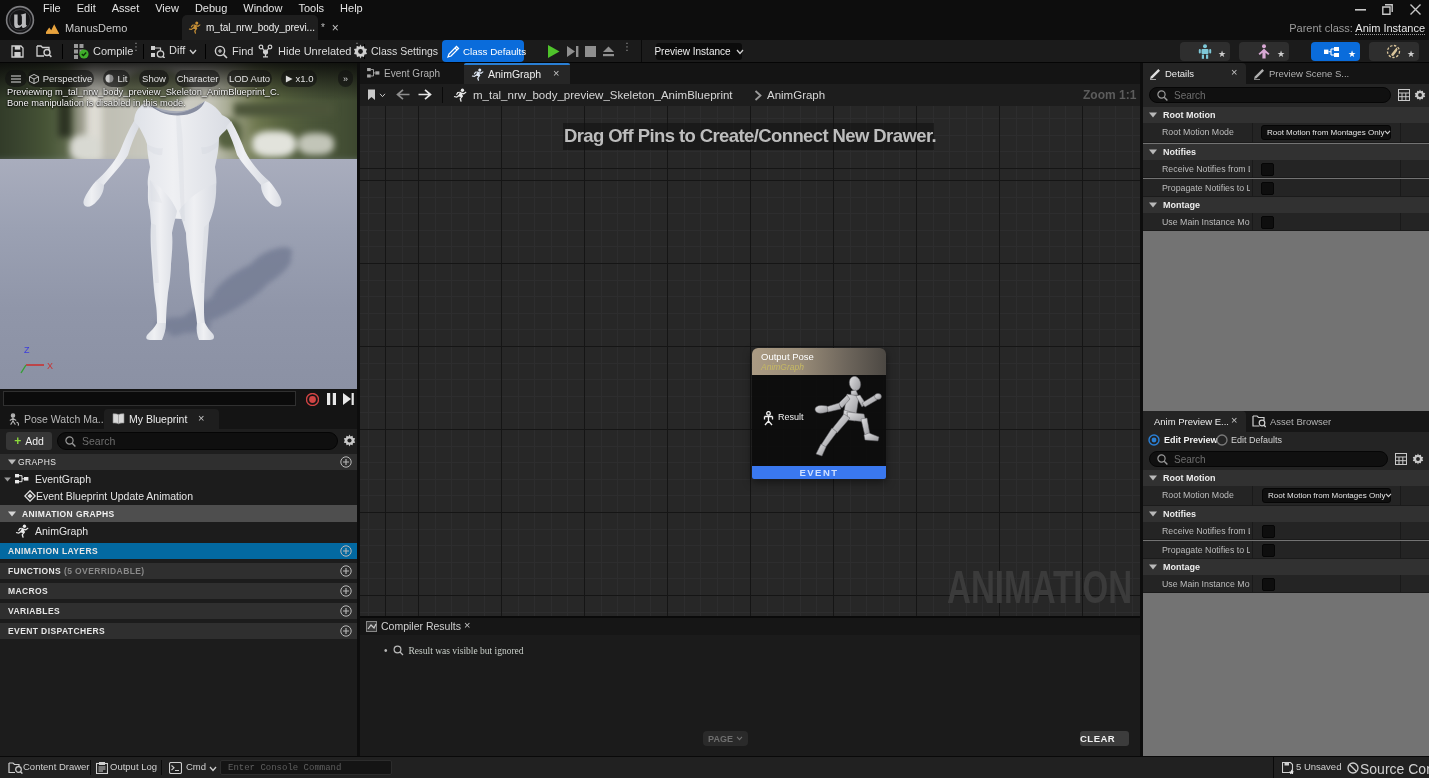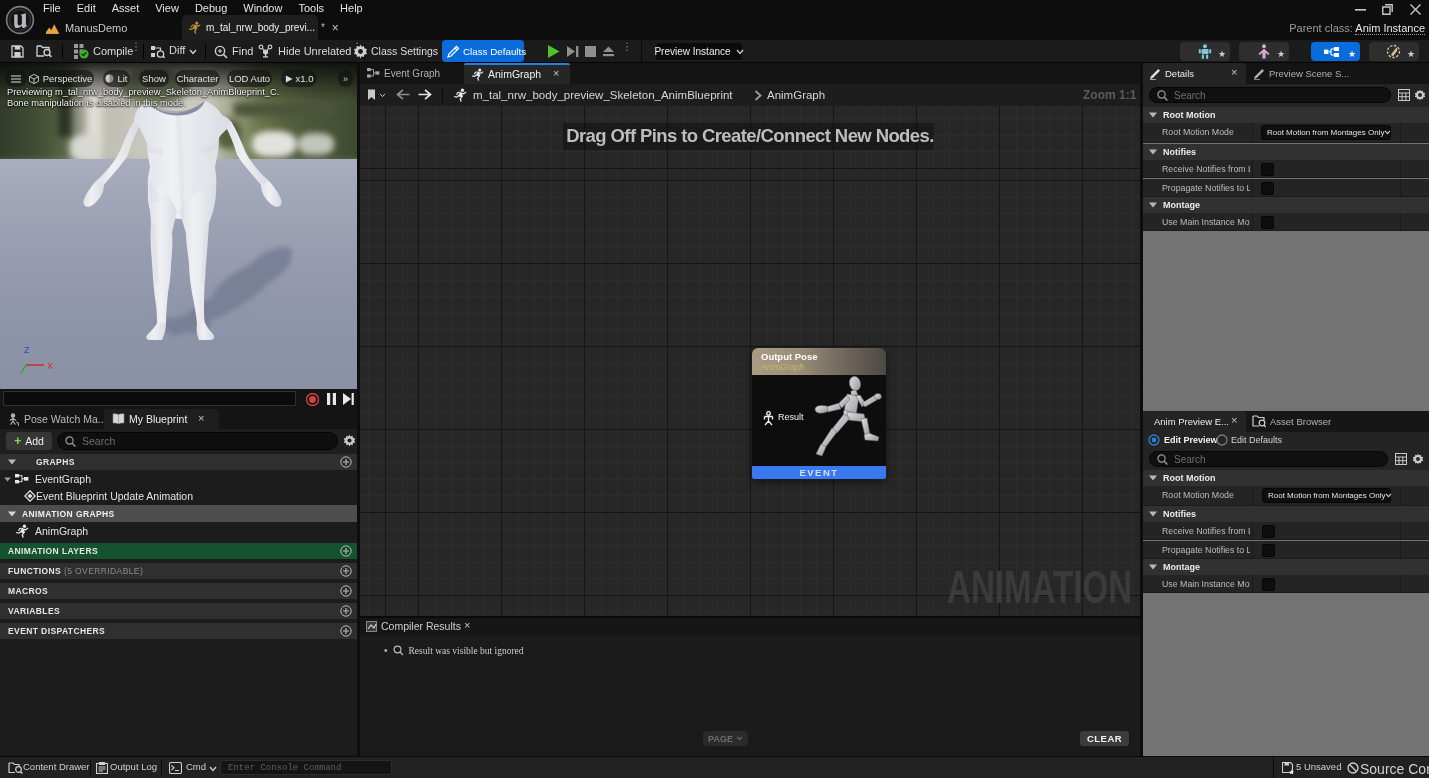--- a/index.html
+++ b/index.html
@@ -357,21 +357,21 @@
       <svg class="abs" style="left:343px;top:5px" width="13" height="13" viewBox="0 0 15 15">
           <path d="M7.5 0.5 L8.6 2.8 L11 2.1 L11.5 4.6 L14 5 L13 7.5 L14 10 L11.5 10.4 L11 12.9 L8.6 12.2 L7.5 14.5 L6.4 12.2 L4 12.9 L3.5 10.4 L1 10 L2 7.5 L1 5 L3.5 4.6 L4 2.1 L6.4 2.8 Z" fill="#c9c9c9"></path>
           <circle cx="7.5" cy="7.5" r="2.4" fill="#1e1e1e"></circle>
         </svg>
     </div>
 
     <div class="abs flex" style="left:0;top:45px;width:357px;height:16px;background:#2f2f2f">
       <svg style="margin-left:8px" width="8" height="6" viewBox="0 0 8 6">
           <path d="M0 0.5 L8 0.5 L4 5.5 Z" fill="#b9b9b9"></path>
         </svg>
-      <span style="margin-left:20px;font-size:8.5px;font-weight:bold;color:#e6e6e6;letter-spacing:.4px">GRAPHS</span>
+      <span style="margin-left:2px;font-size:8.5px;font-weight:normal;color:#e6e6e6;letter-spacing:.4px">GRAPHS</span>
       <svg class="abs" style="left:340px;top:2px" width="12" height="12" viewBox="0 0 12 12">
           <circle cx="6" cy="6" r="5.2" fill="none" stroke="#b9b9b9" stroke-width="1"></circle>
           <path d="M6 3 L6 9 M3 6 L9 6" stroke="#b9b9b9" stroke-width="1.1"></path>
         </svg>
     </div>
     <div class="abs flex" style="left:0;top:61px;width:357px;height:18px">
       <svg style="margin-left:4px" width="7" height="5" viewBox="0 0 8 6">
           <path d="M0 0.5 L8 0.5 L4 5.5 Z" fill="#9a9a9a"></path>
         </svg>
       <svg style="margin-left:4px" width="14" height="12" viewBox="0 0 14 12">
@@ -400,29 +400,29 @@
     </div>
     <div class="abs flex" style="left:0;top:113px;width:357px;height:18px">
       <svg style="margin-left:15px" width="14" height="14" viewBox="0 0 16 16">
           <g fill="#e8e8e8">
             <circle cx="10.8" cy="2.6" r="1.9"></circle>
             <path d="M9.6 5 L12.2 5.6 L14.8 4 L15.4 5 L12.4 7.3 L10.3 6.9 L11.5 9.3 L9.2 12.2 L10 15.3 L8.6 15.8 L7.5 12.4 L9 10.3 L6.6 9.6 L4.3 11.2 L1 10.4 L1.3 9.2 L4.1 9.6 L6.5 7.6 L7.8 5.2 L5.9 5.9 L4.6 8 L3.4 7.4 L5 4.7 L8.2 4.4 Z"></path>
           </g>
         </svg>
       <span style="margin-left:6px;font-size:10.5px;color:#e4e4e4">AnimGraph</span>
     </div>
-    <div class="abs flex mbhdr" style="left:0;top:134px;width:357px;height:16px;background:#14532d">
+    <div class="abs flex mbhdr" style="left:0;top:134px;width:357px;height:16px;background:#0369a1">
       <span style="margin-left:8px;font-size:8.5px;font-weight:bold;color:#e6e6e6;letter-spacing:.4px">ANIMATION LAYERS</span>
       <svg class="abs" style="left:340px;top:2px" width="12" height="12" viewBox="0 0 12 12">
           <circle cx="6" cy="6" r="5.2" fill="none" stroke="#b9b9b9" stroke-width="1"></circle>
           <path d="M6 3 L6 9 M3 6 L9 6" stroke="#b9b9b9" stroke-width="1.1"></path>
         </svg>
     </div>
     <div class="abs flex mbhdr" style="left:0;top:154px;width:357px;height:16px;background:#2f2f2f">
-      <span style="margin-left:8px;font-size:8.5px;font-weight:bold;color:#e6e6e6;letter-spacing:.4px">FUNCTIONS <span style="color:#8a8a8a;font-weight:normal">(5 OVERRIDABLE)</span></span>
+      <span style="margin-left:8px;font-size:8.5px;font-weight:bold;color:#e6e6e6;letter-spacing:.4px">FUNCTIONS <span style="color:#8a8a8a;font-weight:bold">(5 OVERRIDABLE)</span></span>
       <svg class="abs" style="left:340px;top:2px" width="12" height="12" viewBox="0 0 12 12">
           <circle cx="6" cy="6" r="5.2" fill="none" stroke="#b9b9b9" stroke-width="1"></circle>
           <path d="M6 3 L6 9 M3 6 L9 6" stroke="#b9b9b9" stroke-width="1.1"></path>
         </svg>
     </div>
     <div class="abs flex mbhdr" style="left:0;top:194px;width:357px;height:16px;background:#2f2f2f">
       <span style="margin-left:8px;font-size:8.5px;font-weight:bold;color:#e6e6e6;letter-spacing:.4px">VARIABLES</span>
       <svg class="abs" style="left:340px;top:2px" width="12" height="12" viewBox="0 0 12 12">
           <circle cx="6" cy="6" r="5.2" fill="none" stroke="#b9b9b9" stroke-width="1"></circle>
           <path d="M6 3 L6 9 M3 6 L9 6" stroke="#b9b9b9" stroke-width="1.1"></path>
@@ -495,26 +495,26 @@
       <span class="abs" style="left:723px;top:4px;font-size:12px;font-weight:bold;color:#5c5c5c">Zoom 1:1</span>
     </div>
 
     <div class="abs" style="left:0;top:43px;width:780px;height:510px;background:
       repeating-linear-gradient(90deg,#151515 0,#151515 1px,transparent 1px,transparent 83px),
       repeating-linear-gradient(180deg,#151515 0,#151515 1px,transparent 1px,transparent 83px),
       repeating-linear-gradient(90deg,#2d2d2e 0,#2d2d2e 1px,transparent 1px,transparent 16.6px),
       repeating-linear-gradient(180deg,#2d2d2e 0,#2d2d2e 1px,transparent 1px,transparent 16.6px),
       #272727;background-position:58px 74px,58px 74px,58px 74px,58px 74px">
       <div class="abs" style="left:203px;top:17px;width:371px;height:27px;background:rgba(16,16,16,.55)"></div>
-      <div class="abs" style="left:0;top:19px;width:780px;height:25px;text-align:center;font-size:18.5px;font-weight:bold;letter-spacing:-0.6px;color:#bdbdbd">Drag Off Pins to Create/Connect New Nodes.</div>
+      <div class="abs" style="left:0;top:19px;width:780px;height:25px;text-align:center;font-size:18.5px;font-weight:bold;letter-spacing:-0.6px;color:#bdbdbd">Drag Off Pins to Create/Connect New Drawer.</div>
       <div class="abs" style="right:8px;bottom:2px;font-size:46px;font-weight:bold;color:#3b3b3b;transform:scaleX(0.72);transform-origin:right">ANIMATION</div>
 
       <div class="abs" style="left:392px;top:242px;width:134px;height:131px;border-radius:6px 6px 2px 2px;background:rgba(12,12,12,.93);box-shadow:0 3px 8px rgba(0,0,0,.5)">
         <div class="abs" style="left:0;top:0;width:134px;height:27px;border-radius:6px 6px 0 0;background:linear-gradient(90deg,#ab9b84 0%,#9a8d79 35%,#6e665c 70%,#4c4843 100%)">
-          <span class="abs" style="left:9px;top:3px;font-size:9.5px;font-weight:bold;color:#fff">Output Pose</span>
+          <span class="abs" style="left:9px;top:3px;font-size:9.5px;font-weight:normal;color:#fff">Output Pose</span>
           <span class="abs" style="left:9px;top:14px;font-size:8.5px;font-style:italic;color:#c6b963">AnimGraph</span>
         </div>
         <svg class="abs" style="left:10px;top:63px" width="13" height="15" viewBox="0 0 13 15">
             <g fill="none" stroke="#f0f0f0" stroke-width="1.3">
               <circle cx="6.5" cy="2.4" r="1.8"></circle>
               <path d="M2.5 5.5 L10.5 5.5 M6.5 5.5 L6.5 10 M3 14 L6.5 10 L10 14 M2.5 5.5 L2.5 8.4 M10.5 5.5 L10.5 8.4"></path>
             </g>
           </svg>
         <span class="abs" style="left:26px;top:64px;font-size:9px;color:#f2f2f2">Result</span>
 
@@ -566,21 +566,21 @@
             <path d="M7 7 L10 10" stroke="#b9b9b9" stroke-width="1.3"></path>
           </svg>
         <span style="font-family:Liberation Serif, serif;font-size:9.5px;color:#c9cfc9">Result was visible but ignored</span>
       </div>
       <div class="abs flex" style="left:343px;top:113px;width:45px;height:15px;background:#2a2a2a;border-radius:4px;justify-content:center;gap:3px">
         <span style="font-size:9px;color:#6f6f6f;font-weight:bold">PAGE</span>
         <svg width="7" height="5" viewBox="0 0 8 6">
             <path d="M1 1 L4 4.4 L7 1" fill="none" stroke="#6f6f6f" stroke-width="1.3"></path>
           </svg>
       </div>
-      <div class="abs flex" style="left:720px;top:113px;width:49px;height:15px;background:#3c3c3c;border-radius:3px;justify-content:center">
+      <div class="abs flex" style="left:720px;top:113px;width:49px;height:15px;background:#3c3c3c;border-radius:3px;justify-content:flex-start">
         <span style="font-size:9.5px;color:#f2f2f2;font-weight:bold;letter-spacing:.5px">CLEAR</span>
       </div>
     </div>
   </div>
   <div id="right" class="abs" style="left:1143px;top:63px;width:286px;height:693px;background:#737373">
 
     <div class="abs" style="left:0;top:0;width:286px;height:21px;background:#141414">
       <div class="abs" style="left:0;top:0;width:103px;height:21px;background:#242424;border-radius:0 4px 0 0">
         <svg class="abs" style="left:6px;top:5px" width="12" height="12" viewBox="0 0 12 12">
             <path d="M1 11 L3.5 10.2 L11 2.7 L9.3 1 L1.8 8.5 Z" fill="#e0e0e0"></path>

